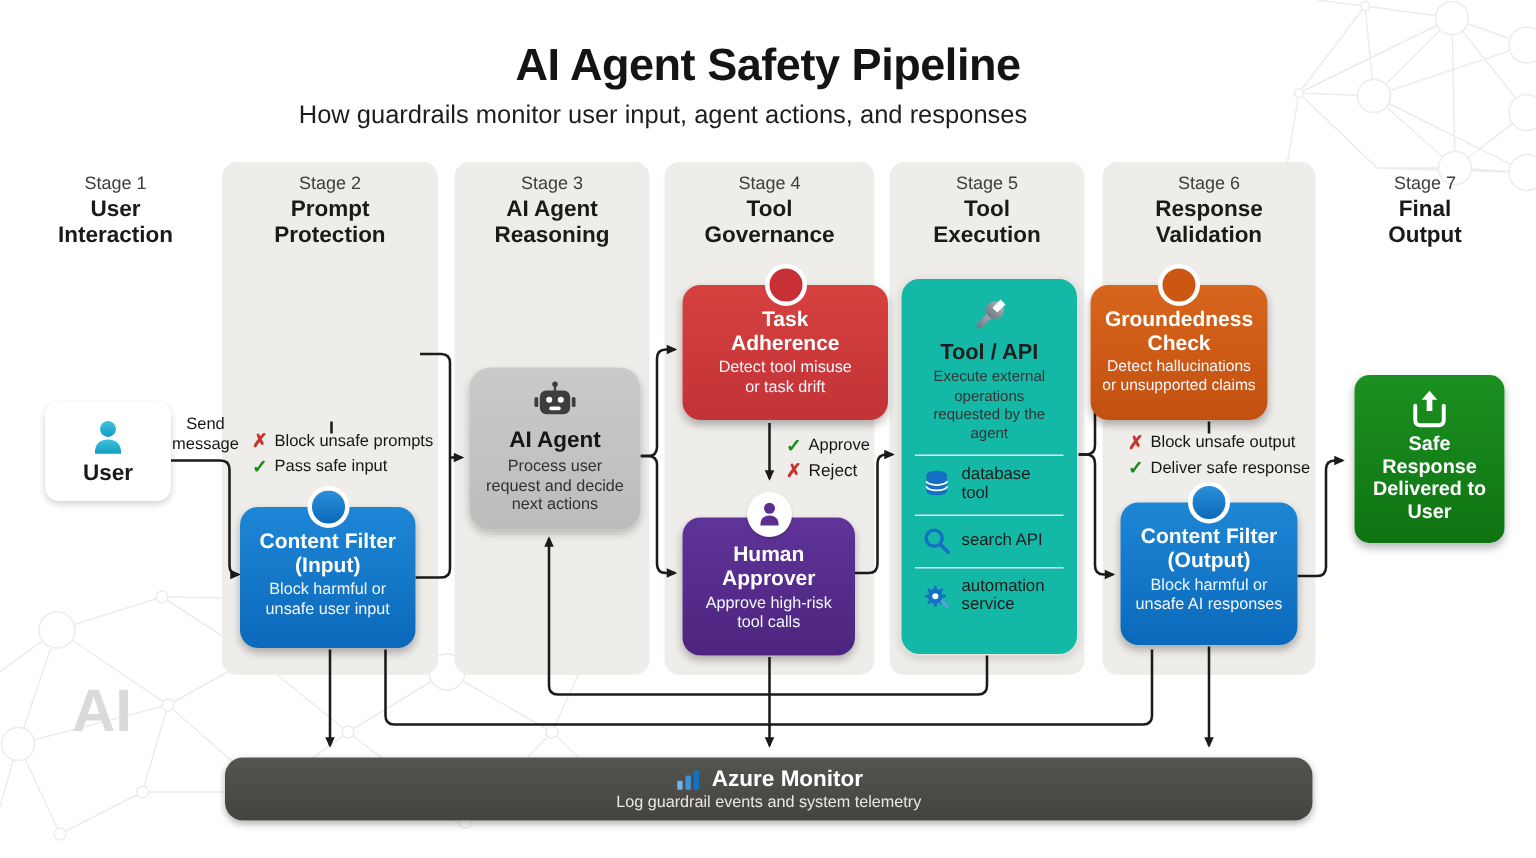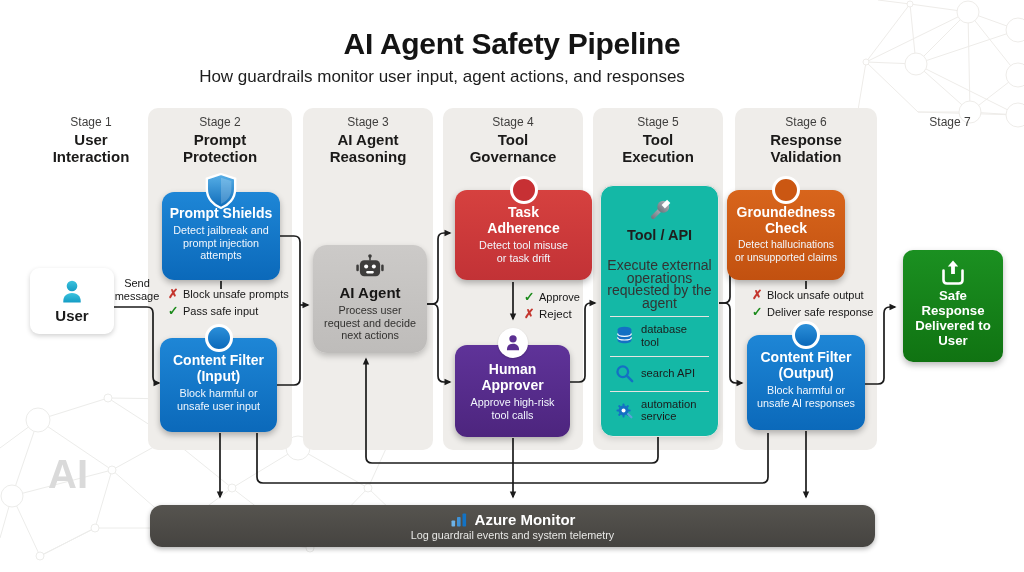--- a/index.html
+++ b/index.html
@@ -45,21 +45,21 @@
              box-shadow:0 2px 5px rgba(0,0,0,.18);display:flex;flex-direction:column;align-items:center;
              justify-content:center;}
   .user-card .ul{font-size:15px;font-weight:600;color:#1b1b1b;margin-top:2px;}
   .send-lbl{position:absolute;left:111px;top:277px;width:52px;text-align:center;font-size:11px;
             line-height:13px;color:#161616;}
   
   .toolbox{position:absolute;left:600px;top:185px;width:117px;height:250px;background:#14b8a6;border-radius:13px;
            border:1px solid #e7e5e2;box-shadow:0 2px 6px rgba(0,0,0,.13);display:flex;flex-direction:column;
            align-items:center;text-align:center;}
   .toolbox .bt{font-size:14.5px;font-weight:700;color:#1e1e1e;margin-top:3px;}
-  .toolbox .bd{font-size:14px;line-height:12.6px;color:#333;margin-top:16px;}
+  .toolbox .bd{font-size:10px;line-height:12.6px;color:#333;margin-top:3px;}
   .tdiv{width:99px;border-top:1px solid #e6e4e1;margin-top:7px;}
   .svc{display:flex;align-items:center;width:101px;padding:6px 0 5px 4px;text-align:left;}
   .svc .si{width:26px;display:flex;justify-content:center;}
   .svc .sl{font-size:11.2px;line-height:12.6px;color:#1b1b1b;margin-left:4px;}
   
   .greenbox{left:903px;top:250px;width:100px;height:112px;border-radius:10px;display:flex;
             flex-direction:column;align-items:center;padding-top:9px;box-sizing:border-box;}
   .greenbox .bt{font-size:13.2px;line-height:15px;margin-top:2px;}
   
   .monitor{position:absolute;left:150px;top:505px;width:725px;height:42px;border-radius:12px;
@@ -108,27 +108,29 @@
         <circle cx="368" cy="110" r="4" fill="#fff"></circle>
       <circle cx="400" cy="40" r="4" fill="#fff"></circle>
         <circle cx="95" cy="150" r="4" fill="#fff"></circle>
     </g>
   </svg>
   <div class="watermark">AI</div>
 
   <div class="title z3">AI Agent Safety Pipeline</div>
   <div class="subtitle z3">How guardrails monitor user input, agent actions, and responses</div>
 
-  <div class="stage-hd" style="left:32px;width:118px;">
+  <div class="stage-hd" style="left:18px;width:118px;">
     <div class="stage-label">Stage 1</div>
     <div class="stage-name pre">User
 Interaction</div>
   </div>
   <div class="stage-hd" style="left:886px;width:128px;">
     <div class="stage-label">Stage 7</div>
+    <div class="stage-name pre">Final
+Output</div>
   </div>
 
   <div class="panel z1" style="left:148px;width:144px;">
     <div class="stage-hd">
       <div class="stage-label">Stage 2</div>
       <div class="stage-name pre">Prompt
 Protection</div>
     </div>
   </div>
   <div class="panel z1" style="left:303px;width:130px;">
@@ -196,36 +198,20 @@
           </linearGradient>
         </defs>
       <circle cx="13" cy="7" r="5.3" fill="url(#gUser)"></circle>
       <path d="M13 14 C7.2 14 4.3 17.6 4.3 22.3 L4.3 23.5 L21.7 23.5 L21.7 22.3 C21.7 17.6 18.8 14 13 14 Z" fill="url(#gUser)"></path>
     </svg>
     <div class="ul">User</div>
   </div>
   <div class="send-lbl pre z3">Send
 message</div>
 
-  <div class="box blue z3" style="left:162px;top:192px;width:118px;height:88px;padding-top:13px;box-sizing:border-box;">
-    <svg class="shield" width="34" height="38" viewBox="0 0 36 40">
-      <defs>
-          <linearGradient id="gShield" x1="0" y1="0" x2="0" y2="1">
-        <stop offset="0" stop-color="#58b0e8"></stop>
-            <stop offset="1" stop-color="#0d6ab8"></stop>
-          </linearGradient>
-        </defs>
-      <path d="M18 2 L33 7 V18 C33 28 26 35 18 38 C10 35 3 28 3 18 V7 Z" fill="url(#gShield)" stroke="#fff" stroke-width="2.5"></path>
-      <path d="M18 6 L29 9.5 V18 C29 25.5 24 31 18 33.8 Z" fill="rgba(255,255,255,0.2)"></path>
-    </svg>
-    <div class="bt">Prompt Shields</div>
-    <div class="bd pre">Detect jailbreak and
-prompt injection
-attempts</div>
-  </div>
   <div class="ann z3" style="left:168px;top:288px;">
     <span class="g no">✗</span>
     <span>Block unsafe prompts</span>
   </div>
   <div class="ann z3" style="left:168px;top:305px;">
     <span class="g ok">✓</span>
     <span>Pass safe input</span>
   </div>
 
   <div class="box blue z3" style="left:160px;top:338px;width:117px;height:94px;padding-top:14px;box-sizing:border-box;">

